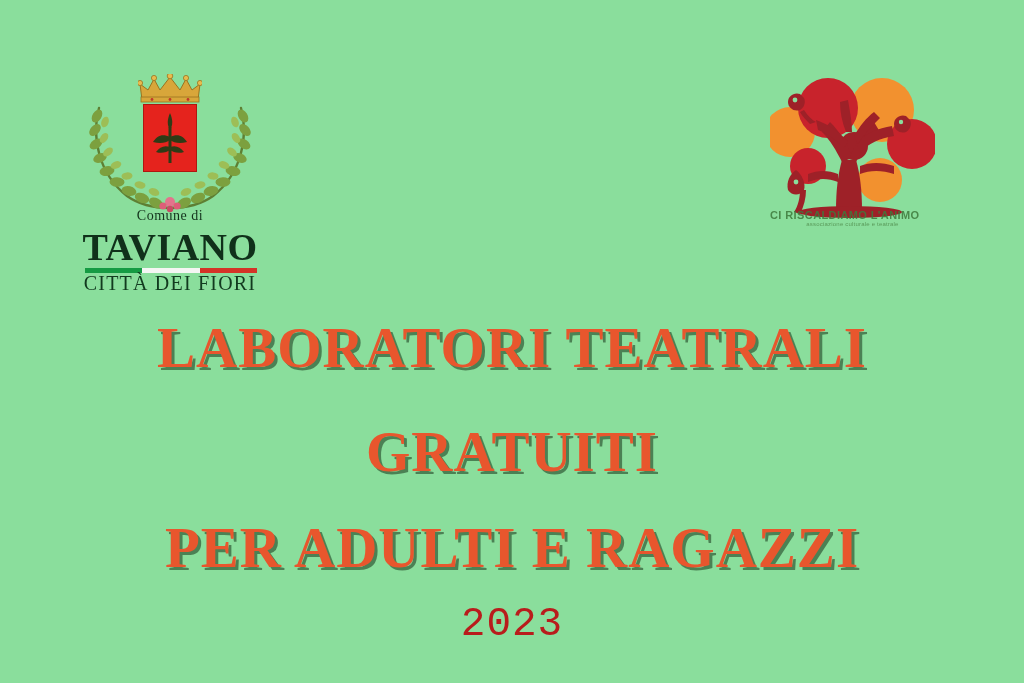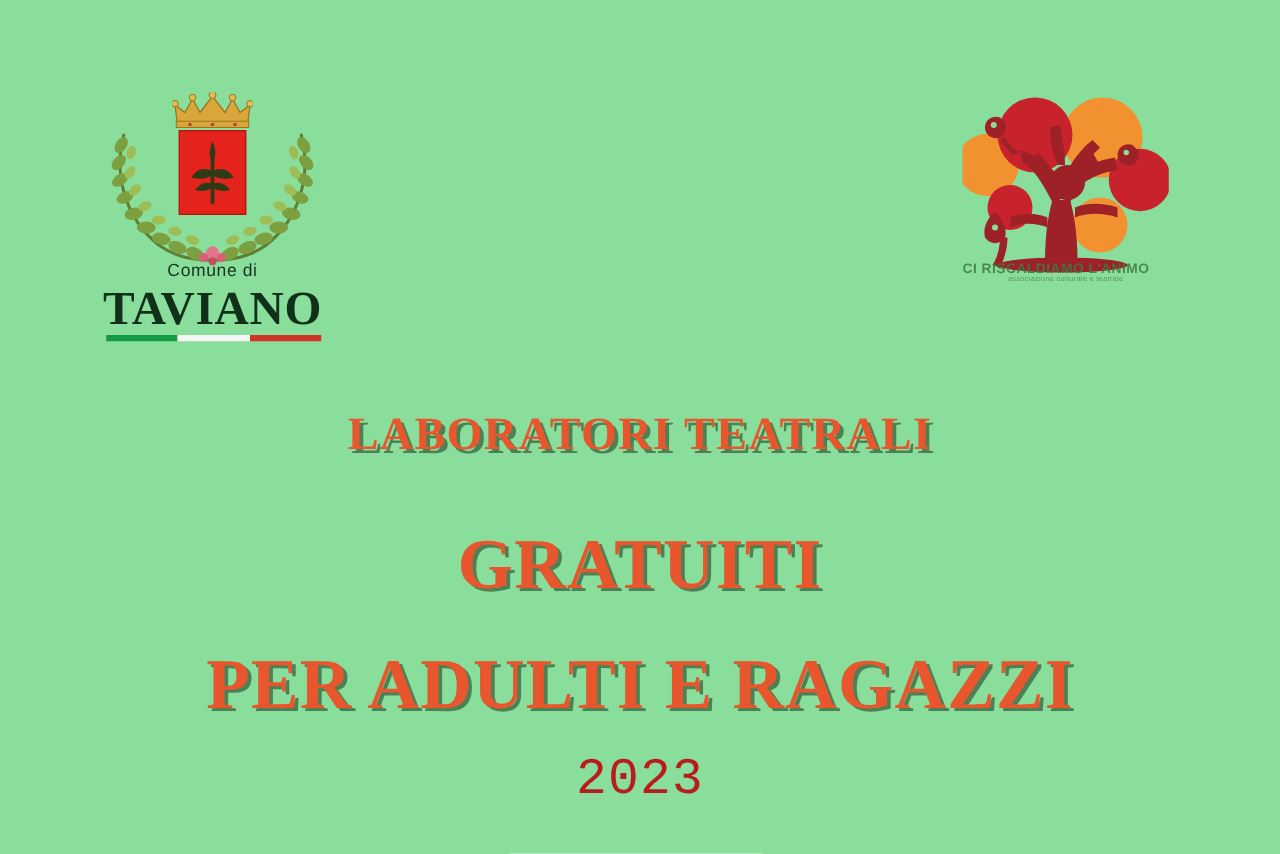--- a/index.html
+++ b/index.html
@@ -68,21 +68,21 @@
     width: 162px;
     height: 112px;
   }
 
   .comune-di {
     position: absolute;
     left: 0;
     top: 140px;
     width: 190px;
     text-align: center;
-    font-family: Liberation Sans, sans-serif;
+    font-family: Liberation Serif, serif;
     font-size: 14px;
     letter-spacing: 0.5px;
     color: #13331C;
   }
   .taviano {
     position: absolute;
     left: 0;
     top: 158px;
     width: 190px;
     text-align: center;
@@ -165,21 +165,21 @@
     text-align: center;
   }
   .hl {
     font-family: "Liberation Serif", serif;
     font-weight: bold;
     color: #E8562D;
     text-shadow: 3px 3px 0 rgba(24, 52, 26, 0.55);
     letter-spacing: 1px;
     white-space: nowrap;
   }
-  .hl-1 { font-size: 37px; line-height: 72px; }
+  .hl-1 { font-size: 57px; line-height: 72px; }
   .hl-2 { font-size: 57px; line-height: 72px; margin-top: 32px; }
   .hl-3 { font-size: 57px; line-height: 72px; margin-top: 24px; }
   .hl-year {
     font-family: Liberation Mono, monospace;
     font-weight: normal;
     font-size: 41px;
     line-height: 60px;
     margin-top: 10px;
     color: #b91c1c;
     letter-spacing: 1px;
@@ -270,20 +270,21 @@
       </svg>
     </div>
 
     <div class="comune-di">Comune di</div>
     <div class="taviano">TAVIANO</div>
     <div class="tricolore">
       <span class="tri-g"></span>
       <span class="tri-w"></span>
       <span class="tri-r"></span>
     </div>
+    <div class="citta-fiori">CITTÀ DEI FIORI</div>
   </div>
 
   <div class="logo-tree">
     <svg class="tree-svg" viewBox="0 0 165 150">
 
       <circle cx="20" cy="62" r="25" fill="#F2912F"></circle>
       <circle cx="112" cy="40" r="32" fill="#F2912F"></circle>
       <circle cx="110" cy="110" r="22" fill="#F2912F"></circle>
       <circle cx="58" cy="38" r="30" fill="#C8232C"></circle>
       <circle cx="142" cy="74" r="25" fill="#C8232C"></circle>

